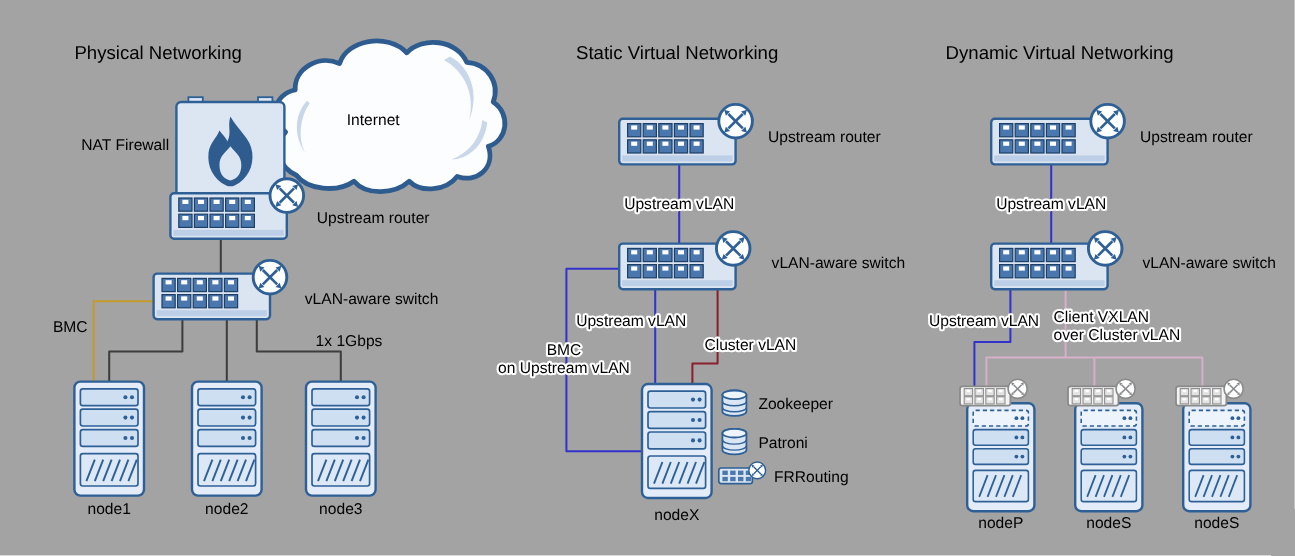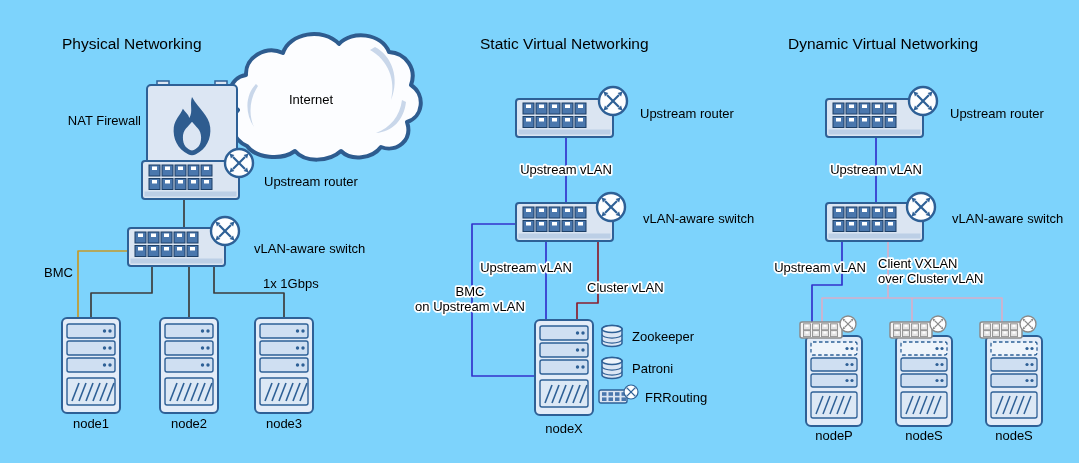--- a/index.html
+++ b/index.html
@@ -1,16 +1,16 @@
 <!DOCTYPE html>
 <html><head>
 <meta charset="utf-8">
 <style>
   html,body { margin:0; padding:0; background:#ffffff; }
-  .canvas { width:1079px; height:463px; position:relative; background:#7dd3fc; }
+  .canvas { width:1079px; height:463px; position:relative; background:#a3a3a3; }
   svg { display:block; }
   text { font-family:"Liberation Sans", sans-serif; fill:#000000; }
   .title { font-size:15.5px; }
   .lbl   { font-size:13px; }
   .halo  { paint-order:stroke; stroke:#ffffff; stroke-width:3.5px; stroke-linejoin:round; }
   .conn  { fill:none; stroke-width:1.7px; stroke-linejoin:round; stroke-linecap:butt; }
 </style>
 </head>
 <body>
 

